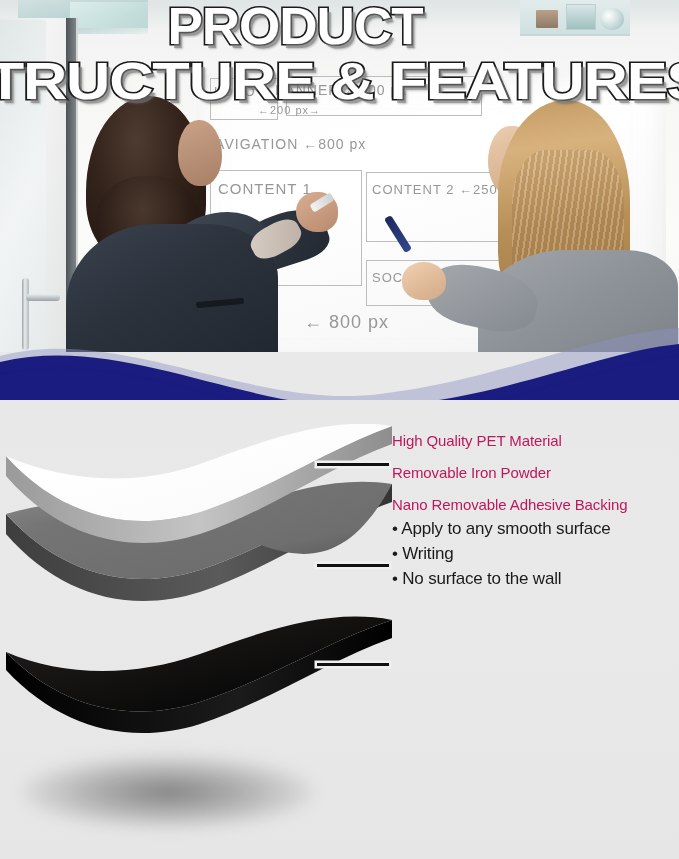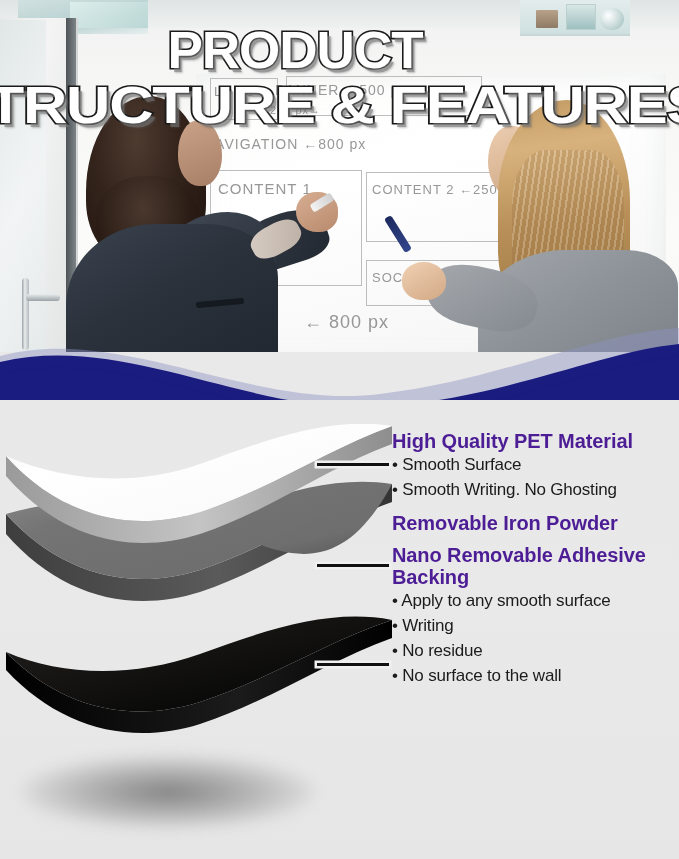--- a/index.html
+++ b/index.html
@@ -310,23 +310,23 @@
 
   
   .text-col {
     position: absolute;
     left: 392px;
     top: 430px;
     width: 287px;
   }
   .blk { margin-bottom: 10px; }
   .blk-title {
-    font-size: 20px;
-    font-weight: bold;
-    color: #4c1d95;
+    font-size: 15px;
+    font-weight: normal;
+    color: #be185d;
     line-height: 22px;
     letter-spacing: -0.1px;
   }
   .blk li {
     list-style: none;
     font-size: 17px;
     color: #1b1b1b;
     line-height: 25px;
     letter-spacing: -0.2px;
   }
@@ -336,21 +336,20 @@
   }
   .blk ul { margin: 0; padding: 0; }
 
   
   .title-wrap {
     position: absolute;
     left: 0; top: 0;
     width: 590px;
     text-align: center;
     z-index: 40;
-    margin-top: 24px;
   }
   .title-line {
     font-family: "Liberation Sans", sans-serif;
     font-weight: bold;
     color: #ffffff;
     line-height: 0.95;
     white-space: nowrap;
     -webkit-text-stroke: 3.2px #1a1a1a;
     paint-order: stroke fill;
     text-shadow:
@@ -513,34 +512,29 @@
   </svg>
 
   <div class="leader" style="left:317px; top:463px; width:72px;"></div>
   <div class="leader" style="left:317px; top:564px; width:72px;"></div>
   <div class="leader" style="left:317px; top:663px; width:72px;"></div>
 
   <div class="text-col">
     <div id="feature-blocks">
         <div class="blk">
           <div class="blk-title">High Quality PET Material</div>
-          <ul>
-            <li>Smooth Surface</li>
-            <li>Smooth Writing. No Ghosting</li>
-          </ul>
         </div>
         <div class="blk">
           <div class="blk-title">Removable Iron Powder</div>
         </div>
         <div class="blk">
           <div class="blk-title">Nano Removable Adhesive Backing</div>
           <ul>
             <li>Apply to any smooth surface</li>
             <li>Writing</li>
-            <li>No residue</li>
             <li>No surface to the wall</li>
           </ul>
         </div>
       </div>
   </div>
 
   <div class="title-wrap">
     <div class="title-line l1">PRODUCT</div>
     <div class="title-line l2">STRUCTURE &amp; FEATURES</div>
   </div>

